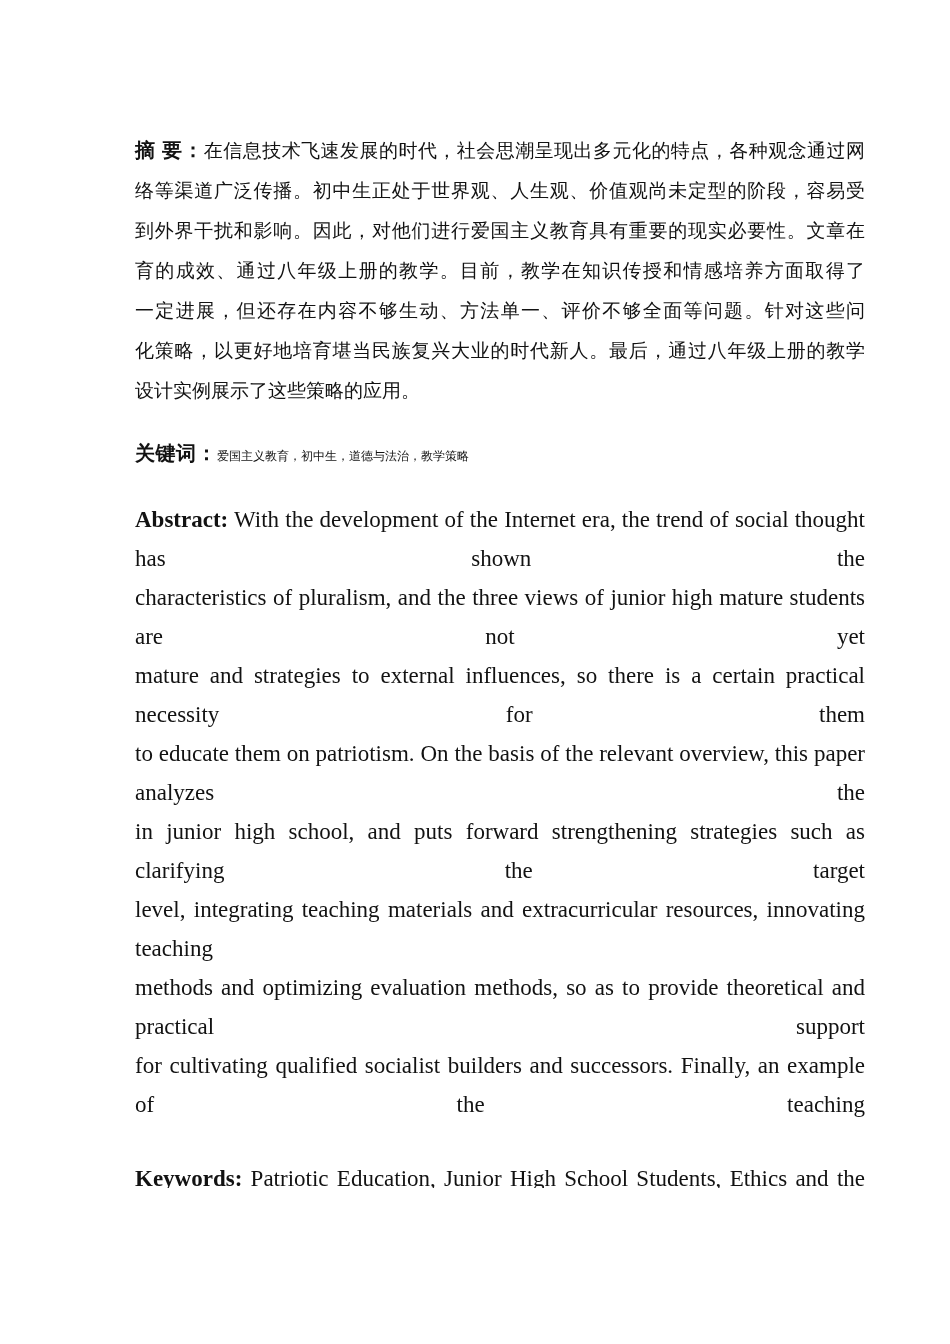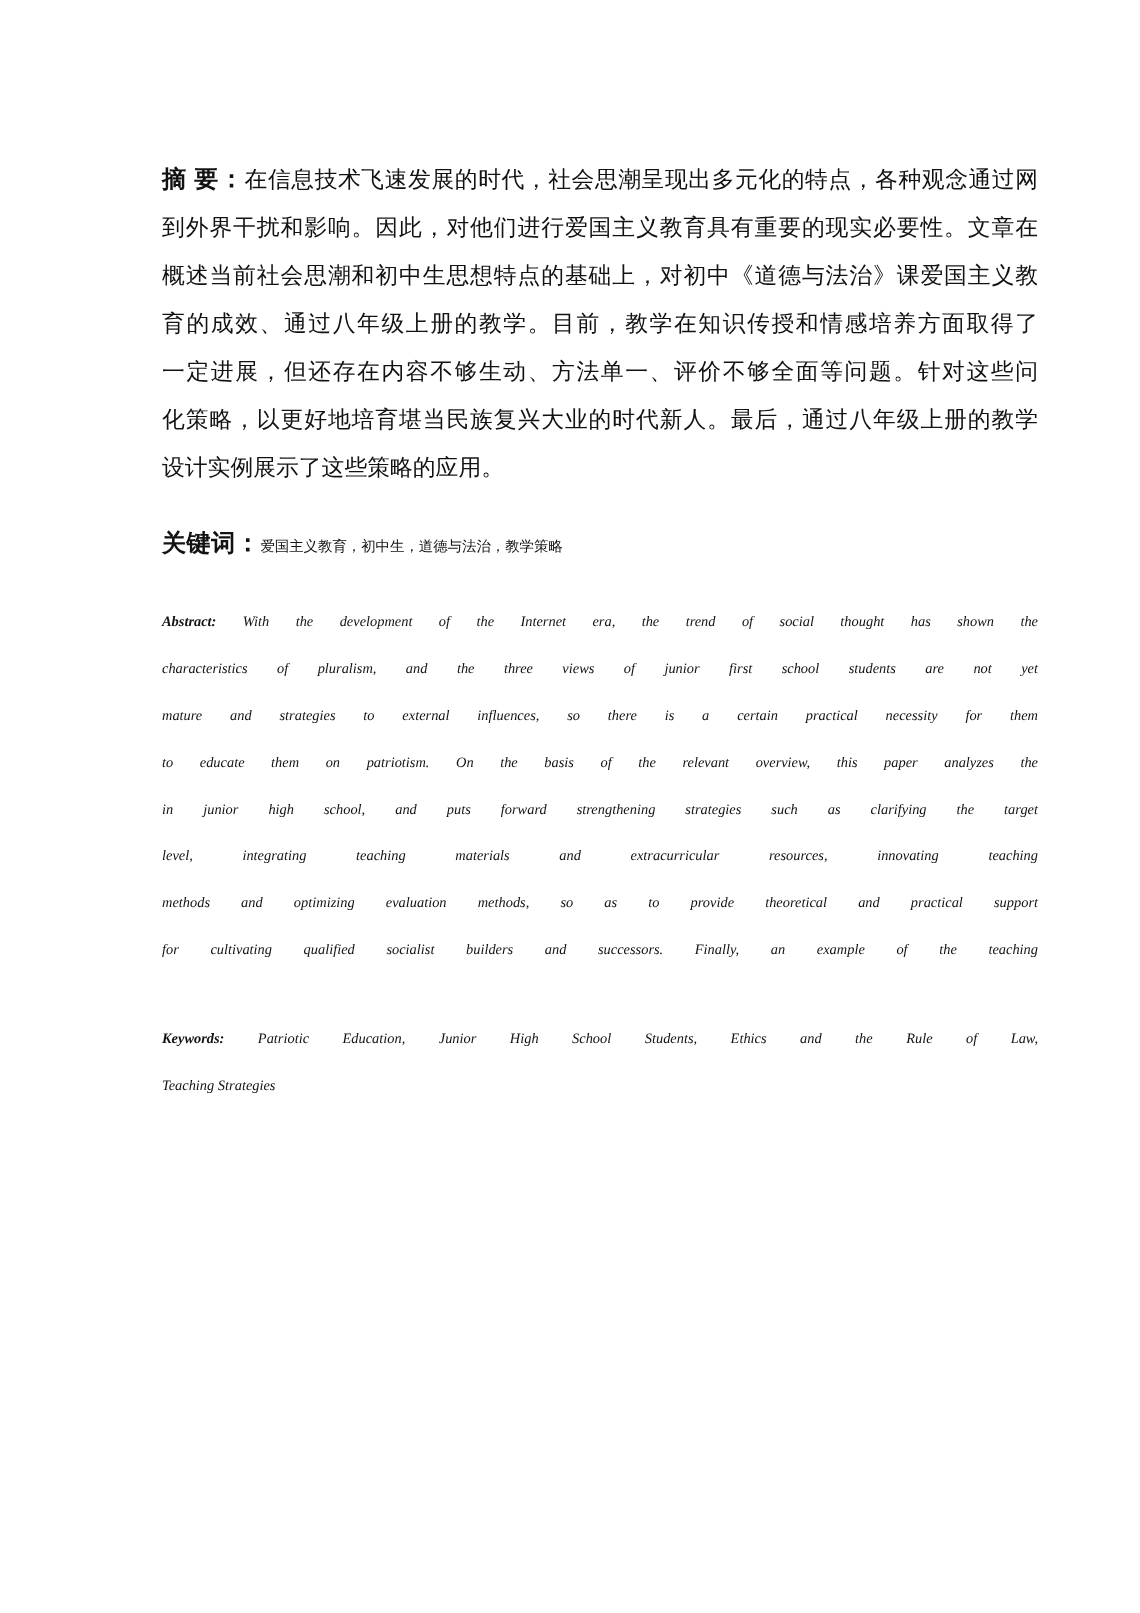--- a/index.html
+++ b/index.html
@@ -34,23 +34,22 @@
     font-size: 20px;
     letter-spacing: 0.5px;
   }
 
   
   .keywords-cn { margin-top: 22px; }
   .keywords-cn .line-text { font-size: 12px; }
 
   
   .en {
-    font-size: 12px;
+    font-size: 23px;
     line-height: 39px;
-    font-style: italic;
   }
   .en .tline b { font-weight: bold; }
   .abstract-en { margin-top: 24px; }
   .keywords-en { margin-top: 35px; }
 
   
   .tline {
     text-align: justify;
     text-align-last: justify;
     white-space: normal;
@@ -60,35 +59,35 @@
   }
 </style>
 </head>
 <body>
 
 <div class="page">
   <div class="content">
 
     <div class="para cn abstract-cn">
         <div class="tline"><b>摘 要：</b><span class="line-text">在信息技术飞速发展的时代，社会思潮呈现出多元化的特点，各种观念通过网</span></div>
+        <div class="tline"><span class="line-text">络等渠道广泛传播。初中生正处于世界观、人生观、价值观尚未定型的阶段，容易受</span></div>
         <div class="tline"><span class="line-text">到外界干扰和影响。因此，对他们进行爱国主义教育具有重要的现实必要性。文章在</span></div>
-        <div class="tline"><span class="line-text">概述当前社会思潮和初中生思想特点的基础上，对初中《道德与法治》课爱国主义教</span></div>
         <div class="tline"><span class="line-text">育的成效、通过八年级上册的教学。目前，教学在知识传授和情感培养方面取得了</span></div>
         <div class="tline"><span class="line-text">一定进展，但还存在内容不够生动、方法单一、评价不够全面等问题。针对这些问</span></div>
         <div class="tline"><span class="line-text">化策略，以更好地培育堪当民族复兴大业的时代新人。最后，通过八年级上册的教学</span></div>
         <div class="tline last"><span class="line-text">设计实例展示了这些策略的应用。</span></div>
       </div>
 
     <div class="para cn keywords-cn">
         <div class="tline last"><b>关键词：</b><span class="line-text">爱国主义教育，初中生，道德与法治，教学策略</span></div>
       </div>
 
     <div class="para en abstract-en">
         <div class="tline"><b>Abstract:</b><span class="line-text"> With the development of the Internet era, the trend of social thought has shown the</span></div>
-        <div class="tline"><span class="line-text">characteristics of pluralism, and the three views of junior first school students are not yet</span></div>
+        <div class="tline"><span class="line-text">characteristics of pluralism, and the three views of junior high mature students are not yet</span></div>
         <div class="tline"><span class="line-text">mature and strategies to external influences, so there is a certain practical necessity for them</span></div>
         <div class="tline"><span class="line-text">to educate them on patriotism. On the basis of the relevant overview, this paper analyzes the</span></div>
         <div class="tline"><span class="line-text">in junior high school, and puts forward strengthening strategies such as clarifying the target</span></div>
         <div class="tline"><span class="line-text">level, integrating teaching materials and extracurricular resources, innovating teaching</span></div>
         <div class="tline"><span class="line-text">methods and optimizing evaluation methods, so as to provide theoretical and practical support</span></div>
         <div class="tline"><span class="line-text">for cultivating qualified socialist builders and successors. Finally, an example of the teaching</span></div>
       </div>
 
     <div class="para en keywords-en">
         <div class="tline"><b>Keywords:</b><span class="line-text"> Patriotic Education, Junior High School Students, Ethics and the Rule of Law,</span></div>

